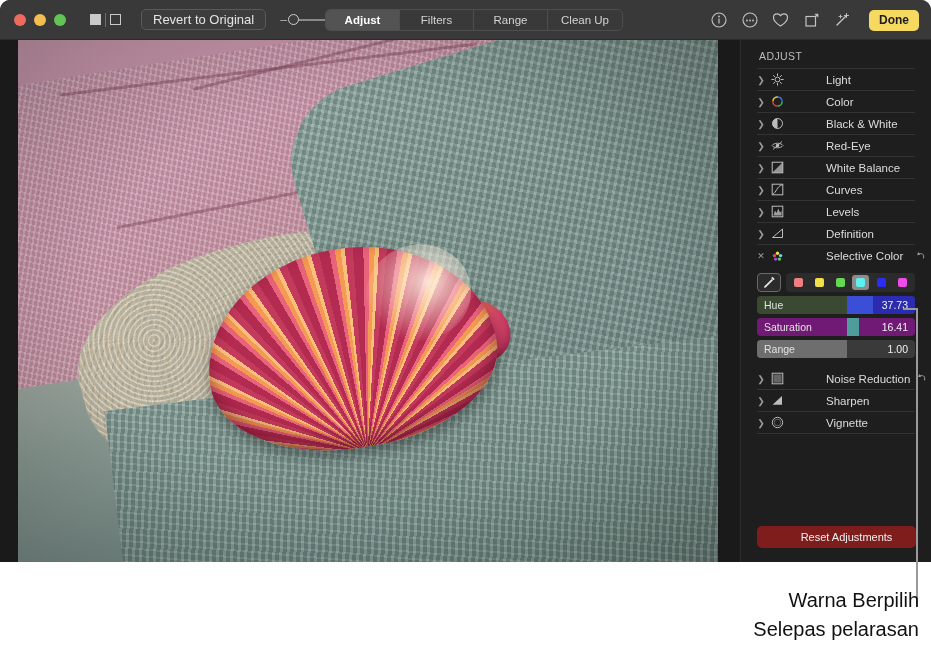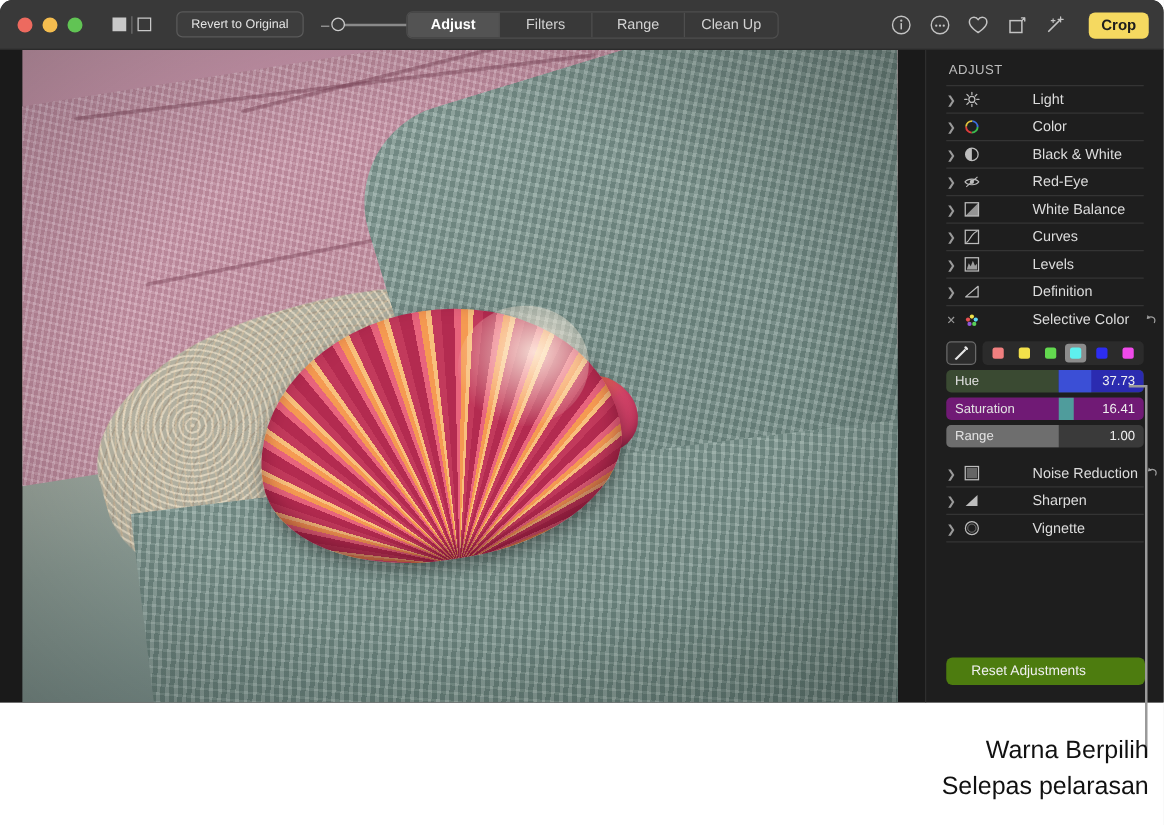--- a/index.html
+++ b/index.html
@@ -30,21 +30,21 @@
   .tl.green { background: #61c454; }
 
   .viewtoggle { display: flex; margin-left: 24px; align-items: center; }
   .vt-sq { width: 11px; height: 11px; background: #c9c9c9; }
   .vt-sep { width: 1px; height: 14px; background: #6e6e6e; margin: 0 4px; }
   .vt-out { width: 11px; height: 11px; border: 1.4px solid #c9c9c9; }
 
   .revert-btn {
     margin-left: 20px; height: 21px; padding: 0 11px;
     border: 1px solid #5a5a5a; border-radius: 5px;
-    background: #3d3d3d; color: #e4e4e4; font-size: 10px;
+    background: #3d3d3d; color: #e4e4e4; font-size: 13px;
     display: flex; align-items: center; white-space: nowrap;
   }
 
   .zoomctl { margin-left: 14px; display: flex; align-items: center; gap: 5px; }
   .zm-sign { color: #b0b0b0; font-size: 12px; line-height: 1; }
   .zm-track { position: relative; width: 62px; height: 2px; background: #8a8a8a; border-radius: 1px; }
   .zm-knob {
     position: absolute; left: -4px; top: -5px;
     width: 11px; height: 11px; border-radius: 50%;
     background: #3d3d3d; border: 1.5px solid #cfcfcf;
@@ -229,22 +229,22 @@
     position: absolute; left: 7px; top: 0; bottom: 0;
     display: flex; align-items: center; color: #e2e2e2; font-size: 10.5px;
   }
   .sl-val {
     position: absolute; right: 7px; top: 0; bottom: 0;
     display: flex; align-items: center; color: #f0f0f0; font-size: 10.5px;
   }
 
   .reset-btn {
     position: absolute; left: 16px; bottom: 14px; width: 159px; height: 22px;
-    background: #4d7c0f; border-radius: 5px; color: #f0f0f0; font-size: 11px;
-    display: flex; align-items: center;  padding-left: 20px;
+    background: #7f1d1d; border-radius: 5px; color: #f0f0f0; font-size: 11px;
+    display: flex; align-items: center; justify-content: center; padding-left: 20px;
   }
 
   
   #callout-line {
     position: absolute; left: 916px; top: 308px; width: 1.5px; height: 298px;
     background: #9a9a9a;
   }
   #callout-tick {
     position: absolute; left: 903px; top: 308px; width: 14px; height: 1.5px;
     background: #9a9a9a;
@@ -329,21 +329,21 @@
             </svg>
         </div>
         <div class="tb-ic">
           <svg width="17" height="16" viewBox="0 0 17 16">
               <path d="M3 13 L12 4" stroke="currentColor" stroke-width="1.4" stroke-linecap="round"></path>
               <path d="M12.5 1.5 L12.5 5.5 M10.5 3.5 L14.5 3.5" stroke="currentColor" stroke-width="1" stroke-linecap="round"></path>
               <path d="M6.5 3 L6.5 6 M5 4.5 L8 4.5" stroke="currentColor" stroke-width="0.9" stroke-linecap="round"></path>
             </svg>
         </div>
         <div class="done-btn">
-          <span>Crop</span>
+          <span>Done</span>
         </div>
       </div>
     </div>
 
     <div id="photo-area">
       <div id="photo">
         <div class="ph-layer">
           <div class="coral"></div>
           <div class="coral-strand" style="left:40px; top:28px;  width:420px; transform:rotate(-7deg);"></div>
           <div class="coral-strand" style="left:170px; top:8px;  width:330px; transform:rotate(-14deg);"></div>

